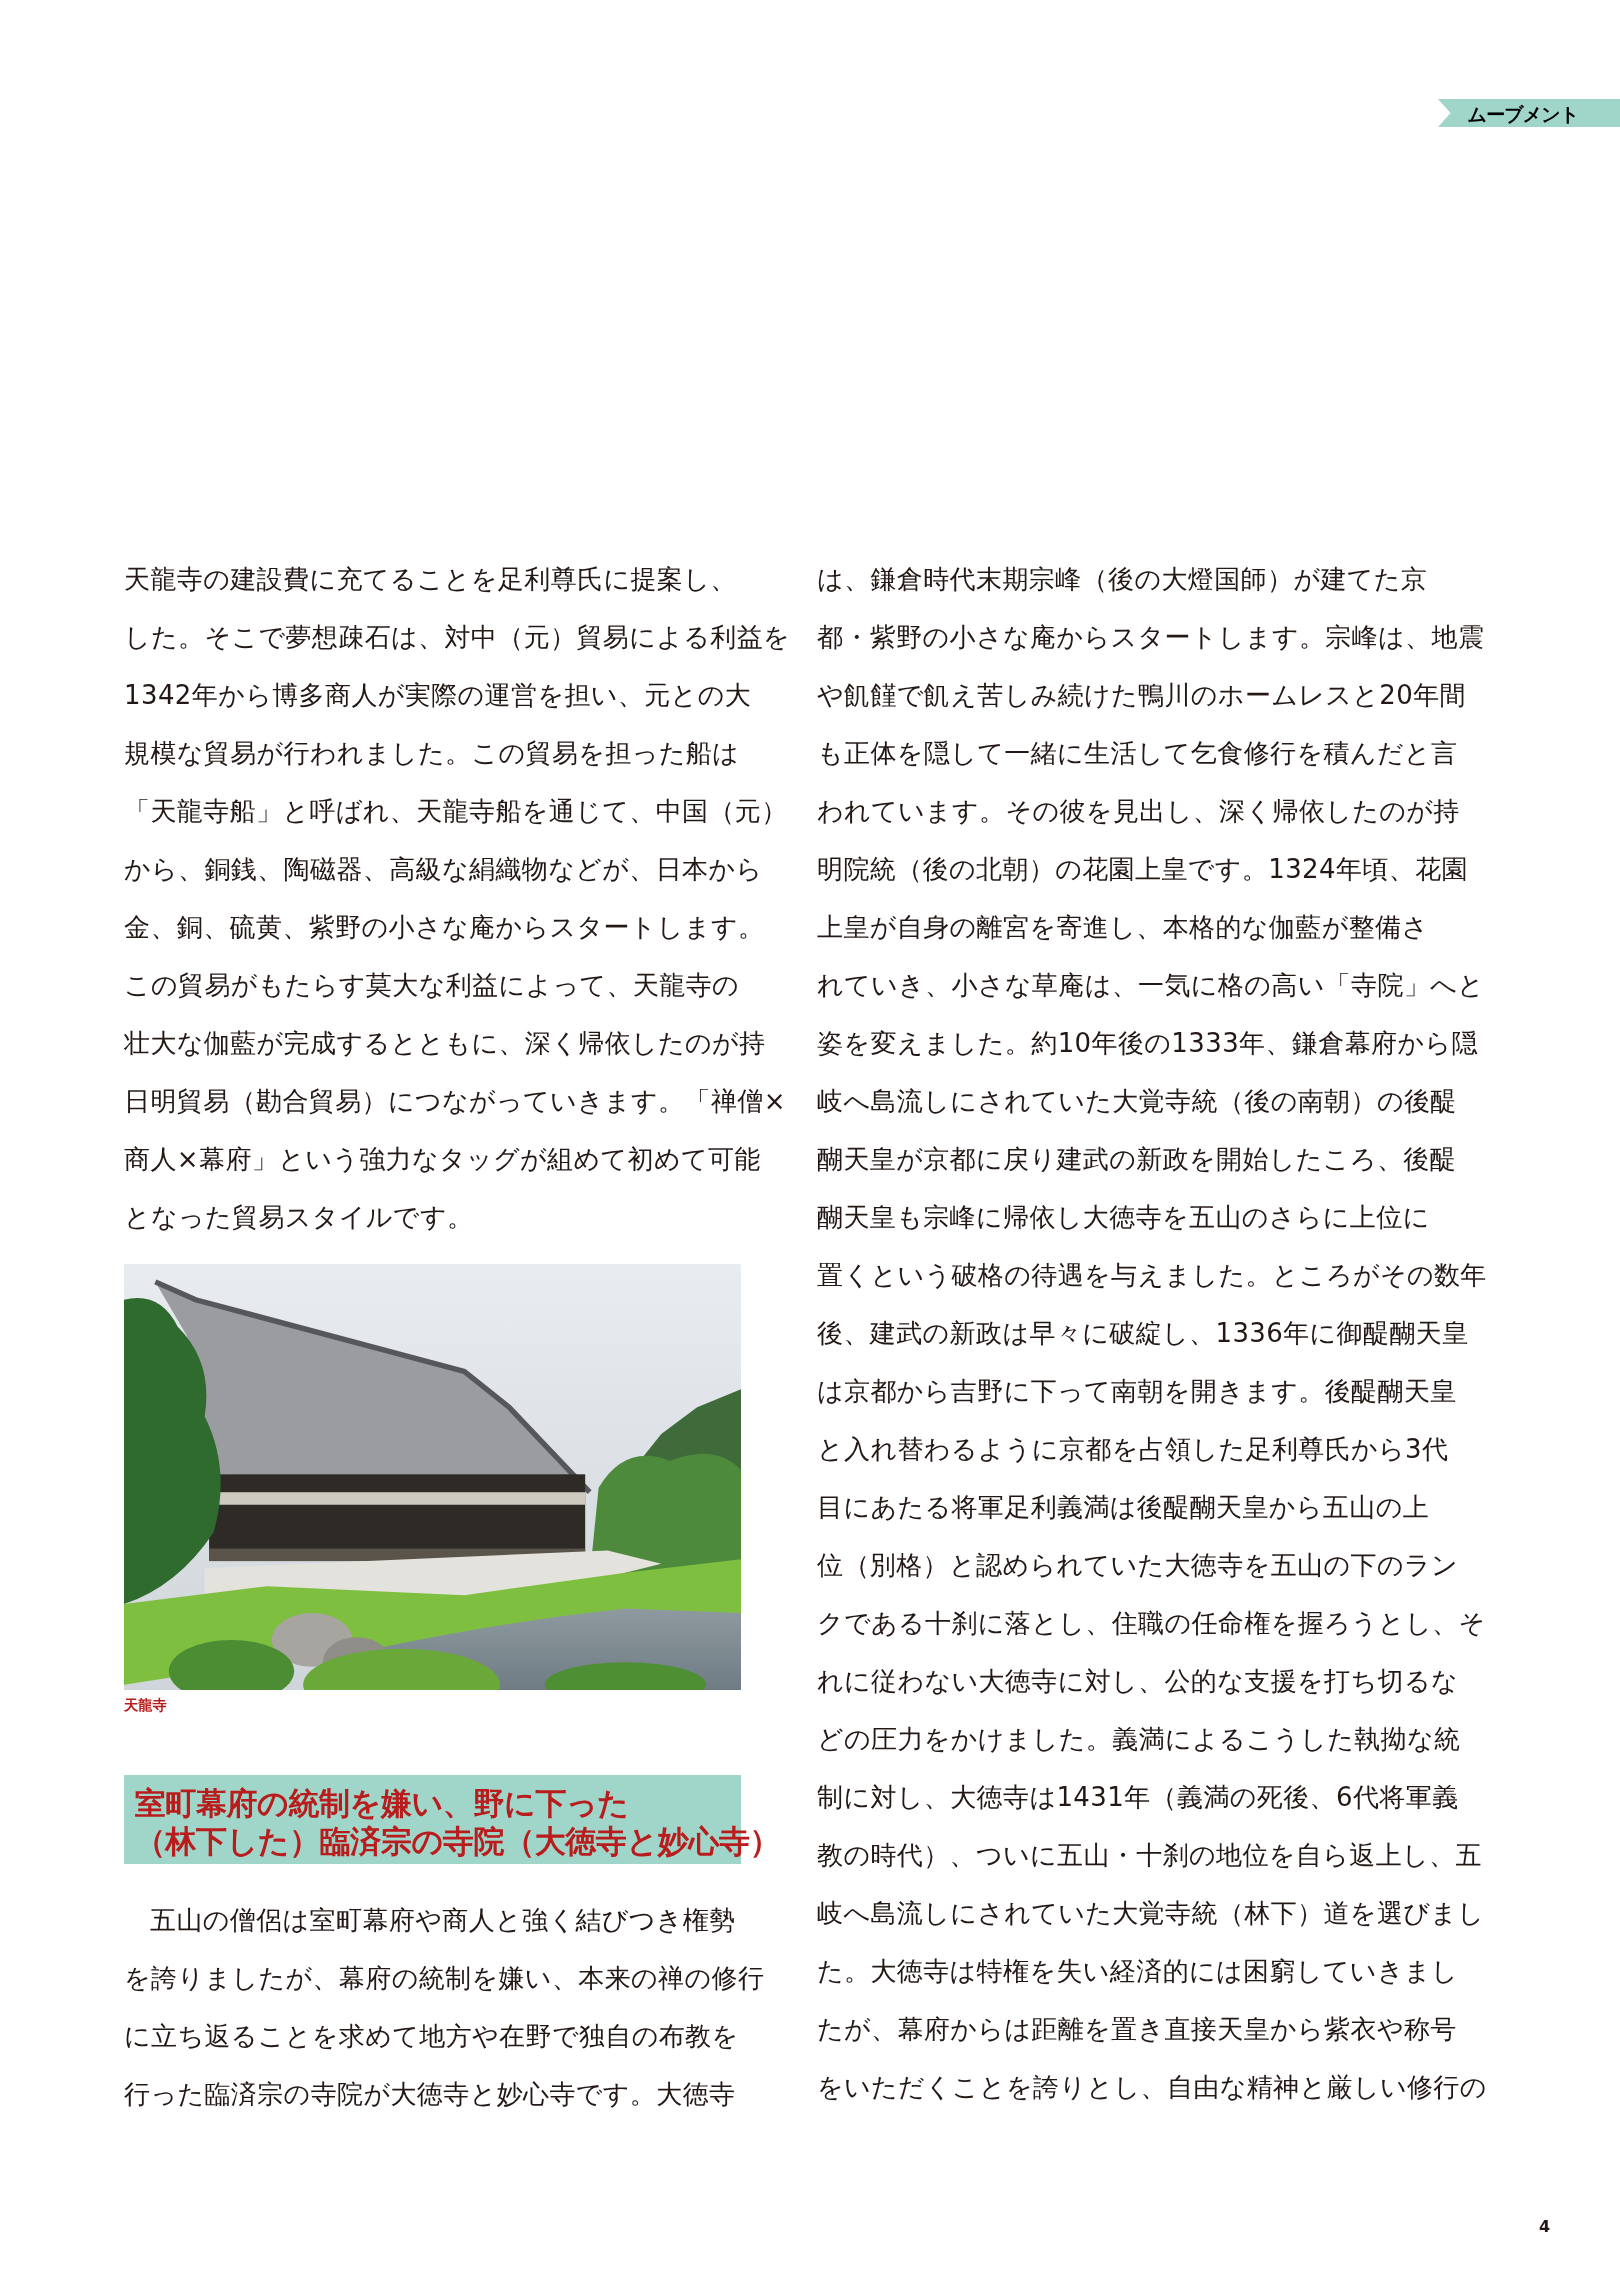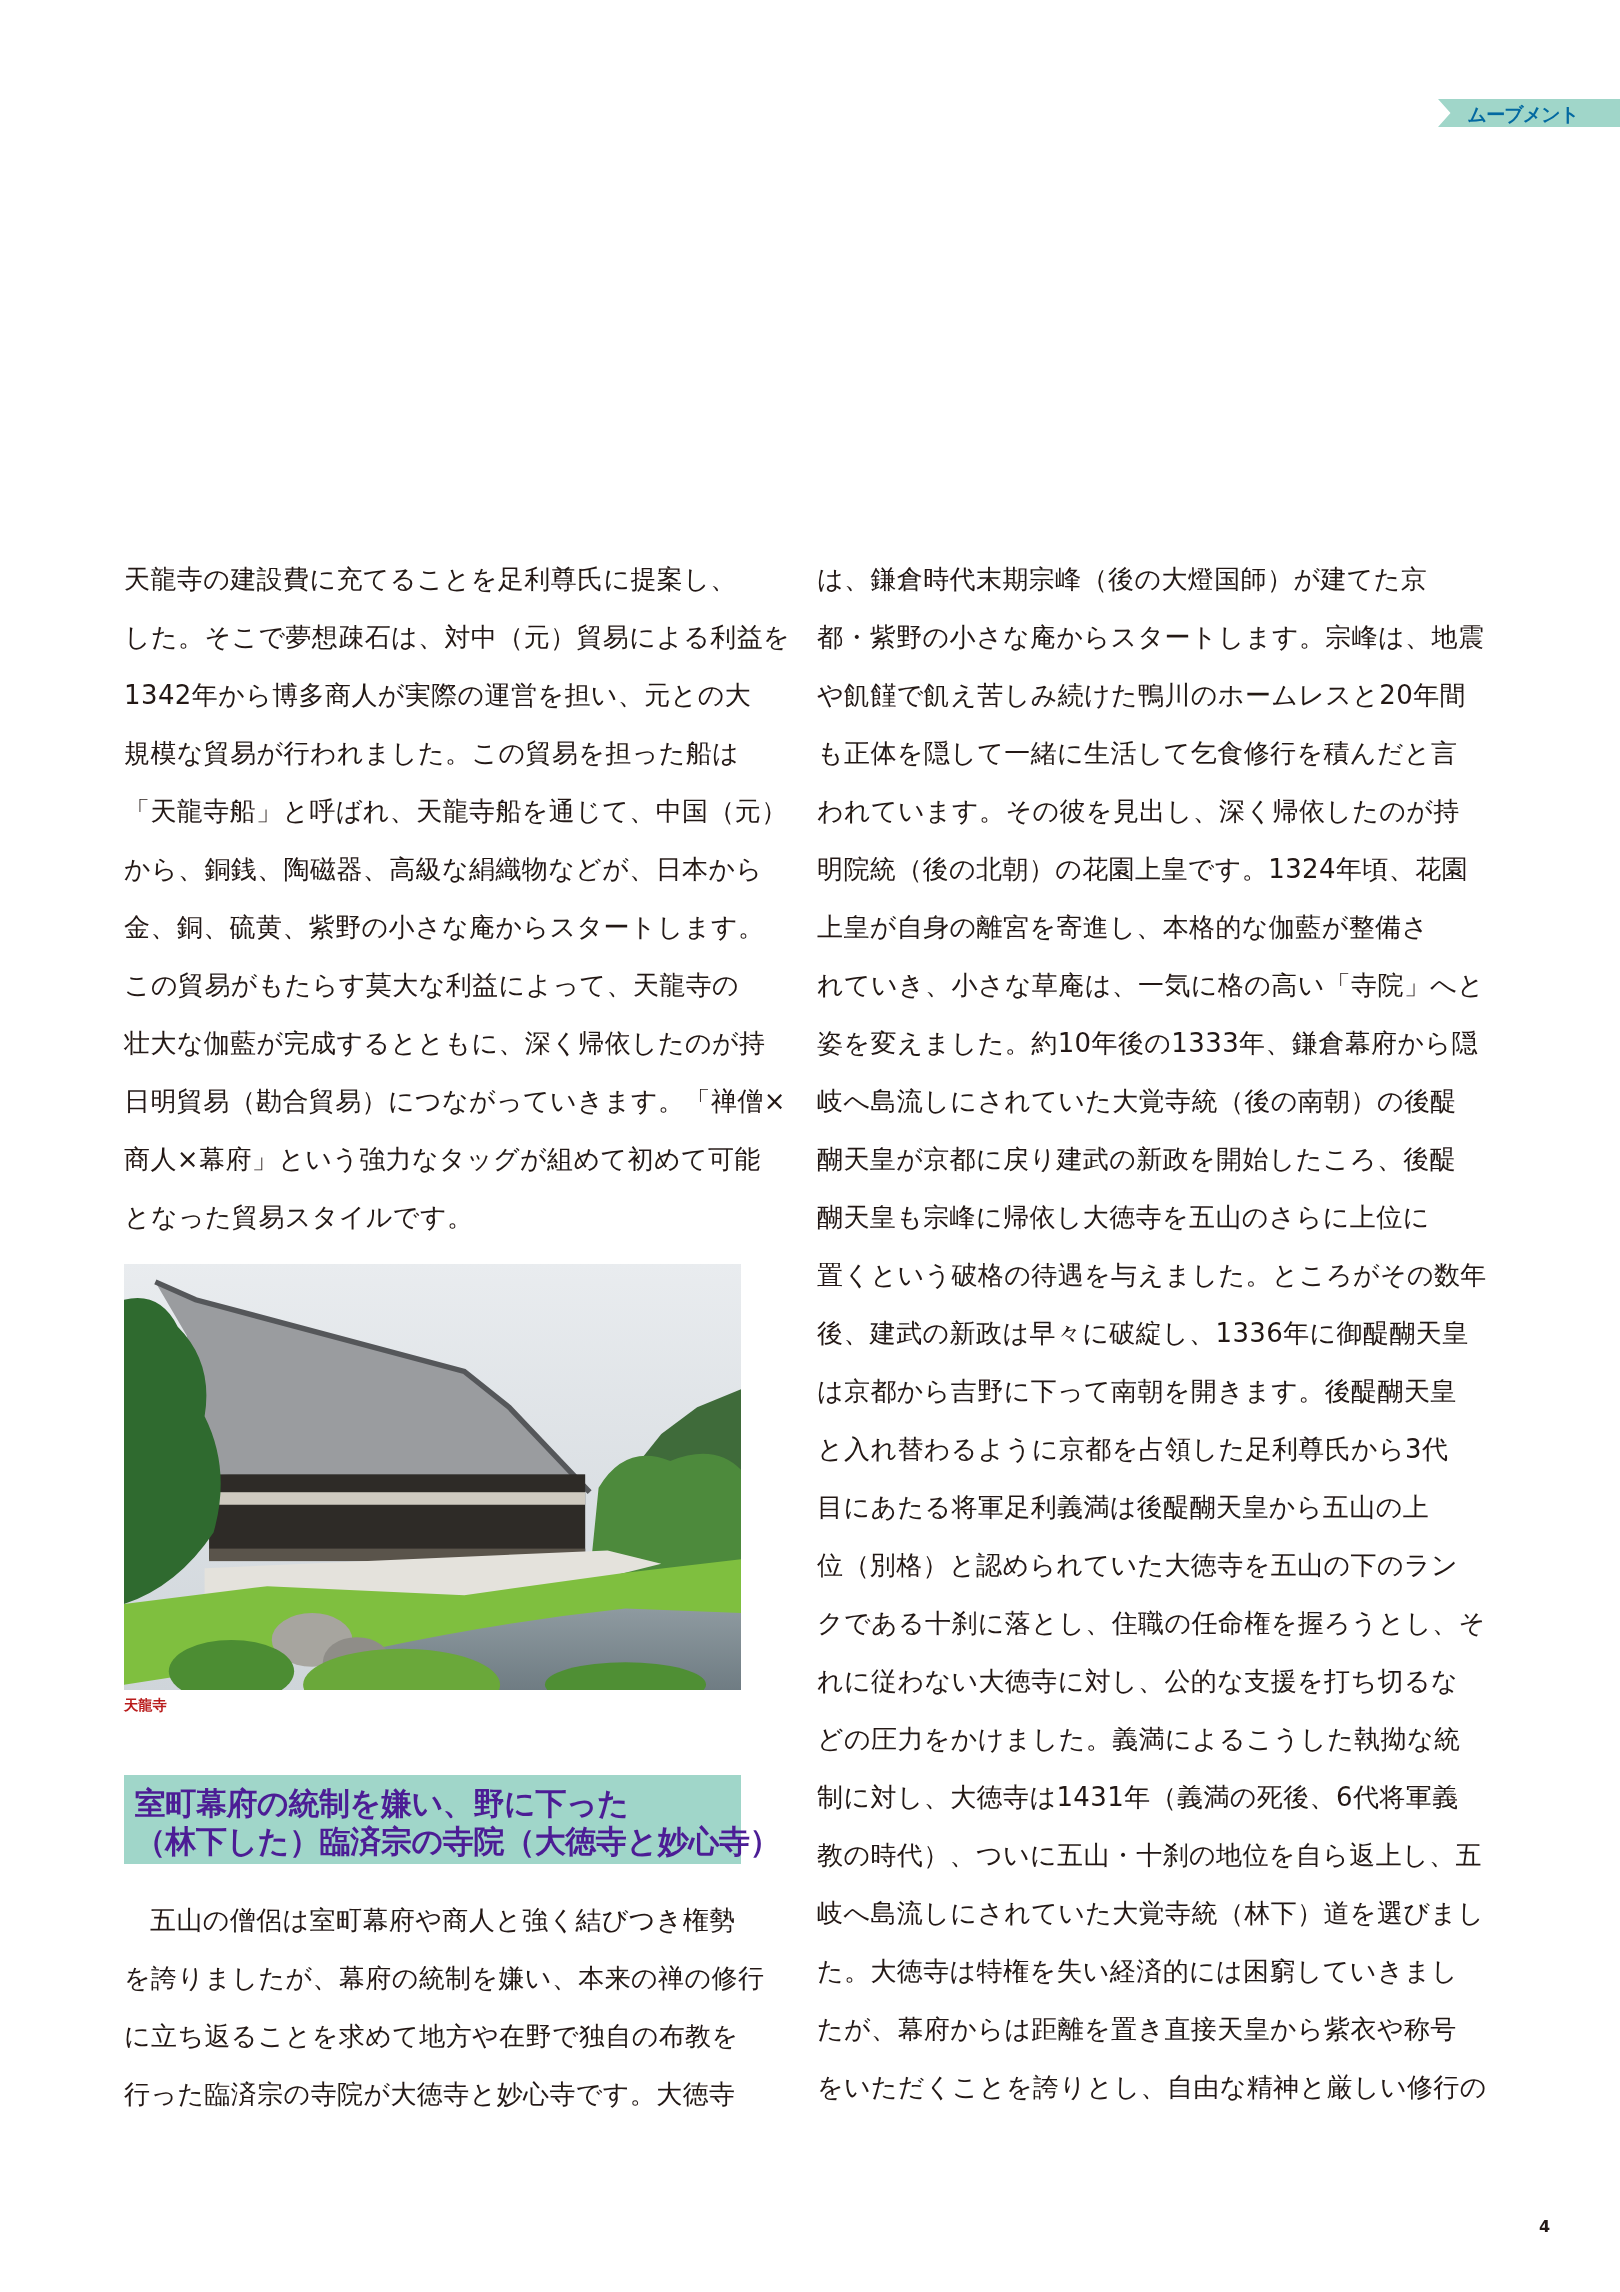--- a/index.html
+++ b/index.html
@@ -8,21 +8,21 @@
     font-family: "DejaVu Sans", "Liberation Sans", sans-serif;
     color: #231815;
   }
   .section-tag {
     position: absolute; left: 1438px; top: 99px; width: 182px; height: 28px;
     background: #a0d6c9;
     clip-path: polygon(0 0, 100% 0, 100% 100%, 0 100%, 12.5px 50%);
   }
   .section-tag span {
     position: absolute; left: 29.6px; top: 2.7px;
-    font-size: 19px; font-weight: bold; letter-spacing: -0.9px; color: #0369a1;
+    font-size: 19px; font-weight: bold; letter-spacing: -0.9px; color: #000000;
     white-space: nowrap;
   }
   .col {
     position: absolute; top: 550px;
   }
   .col-left { left: 124px; width: 618px; }
   .col-right { left: 817px; width: 627px; }
   .line {
     height: 58px; line-height: 58px;
     font-size: 26px; white-space: nowrap; overflow: visible;
@@ -36,21 +36,21 @@
   .caption {
     position: absolute; left: 124px; top: 1696px;
     font-size: 14.3px; font-weight: bold; color: #b91c1c;
   }
   .heading-box {
     position: absolute; left: 124px; top: 1775px; width: 617px; height: 89px;
     background: #a0d6c9;
   }
   .heading-box .hline {
     position: absolute; left: 10.7px; font-size: 31px; font-weight: bold;
-    white-space: nowrap; letter-spacing: -0.4px; color: #4c1d95;
+    white-space: nowrap; letter-spacing: -0.4px; color: #b91c1c;
   }
   .heading-box .h1 { top: 8px; }
   .heading-box .h2 { top: 46px; }
   .col-left2 { position: absolute; left: 124px; top: 1891px; width: 618px; }
   .indent { padding-left: 26px; }
   .page-number {
     position: absolute; left: 1539px; top: 2217px;
     font-size: 16px; font-weight: bold; color: #231815;
   }
 </style>

